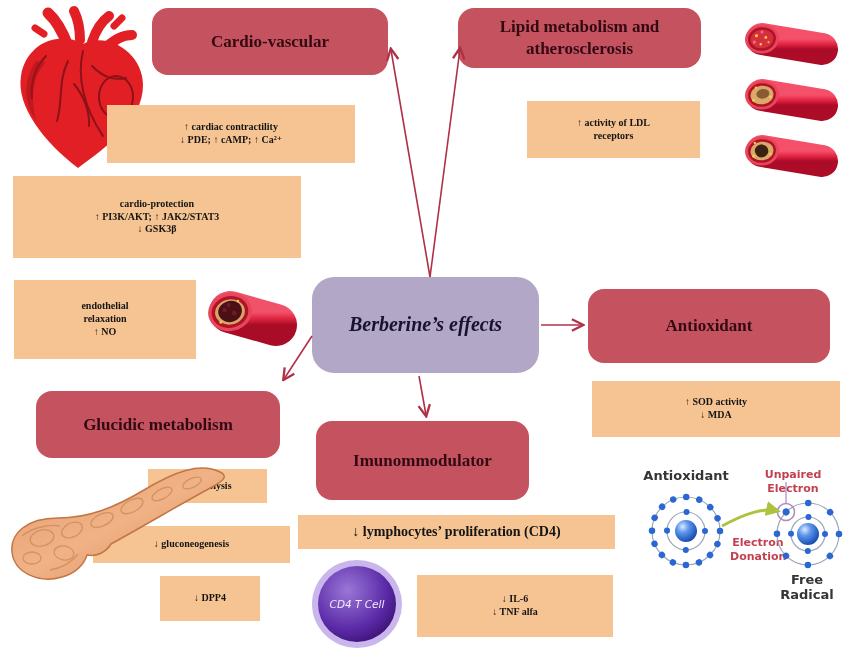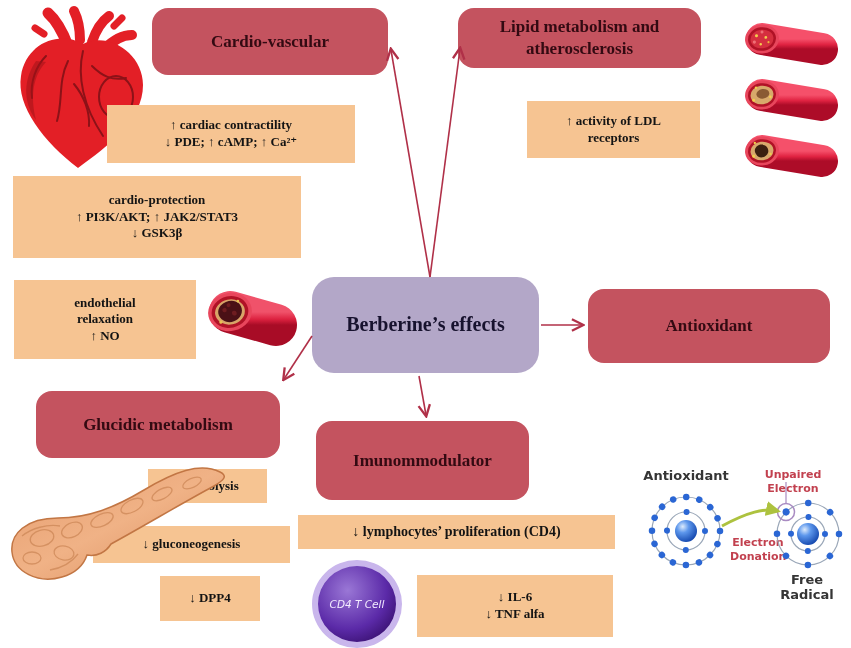--- a/index.html
+++ b/index.html
@@ -9,24 +9,24 @@
   }
   .box{
     position:absolute;display:flex;align-items:center;justify-content:center;
     text-align:center;font-weight:bold;white-space:pre-line;box-sizing:border-box;
     line-height:1.28;
   }
   .cat{
     background:#c4535f;border-radius:16px;color:#330a12;font-size:17px;
   }
   .note{
-    background:#f6c492;color:#141414;font-size:13px;
+    background:#f6c492;color:#141414;font-size:10px;
   }
   .center-box{
-    background:#b3a7c8;border-radius:22px;color:#17122e;font-size:20px;
+    background:#b3a7c8;border-radius:22px;color:#17122e;font-size:20px;font-style:italic;
   }
   .illu{position:absolute;}
   .overlay{position:absolute;left:0;top:0;pointer-events:none;}
   .atom-label{position:absolute;font-family:"DejaVu Sans","Liberation Sans",sans-serif;
     font-weight:bold;text-align:center;white-space:pre-line;}
   .atom-dark{color:#353535;font-size:13px;}
   .atom-red{color:#c2414f;font-size:11px;line-height:1.25;}
   .cd4{
     position:absolute;border-radius:50%;display:flex;align-items:center;justify-content:center;
     background:radial-gradient(circle at 38% 32%, #9a77d6 0%, #5b2aa8 55%, #360e6b 85%);
@@ -81,20 +81,22 @@
 ↓ GSK3β</div>
 
   <div class="box note" style="left:14px;top:280px;width:182px;height:79px">endothelial
 relaxation
 ↑ NO</div>
 
   <div class="box note" style="left:527px;top:101px;width:173px;height:57px">↑ activity of LDL
 receptors</div>
 
 
+  <div class="box note" style="left:592px;top:381px;width:248px;height:56px">↑ SOD activity
+↓ MDA</div>
 
   <div class="box note" style="left:148px;top:469px;width:119px;height:34px">↑ glycolysis</div>
 
   <div class="box note" style="left:93px;top:526px;width:197px;height:37px">↓ gluconeogenesis</div>
 
   <div class="box note" style="left:160px;top:576px;width:100px;height:45px">↓ DPP4</div>
 
   <div class="box note" style="left:298px;top:515px;width:317px;height:34px;font-size:14px">↓ lymphocytes’ proliferation (CD4)</div>
 
   <div class="box note" style="left:417px;top:575px;width:196px;height:62px">↓ IL-6

